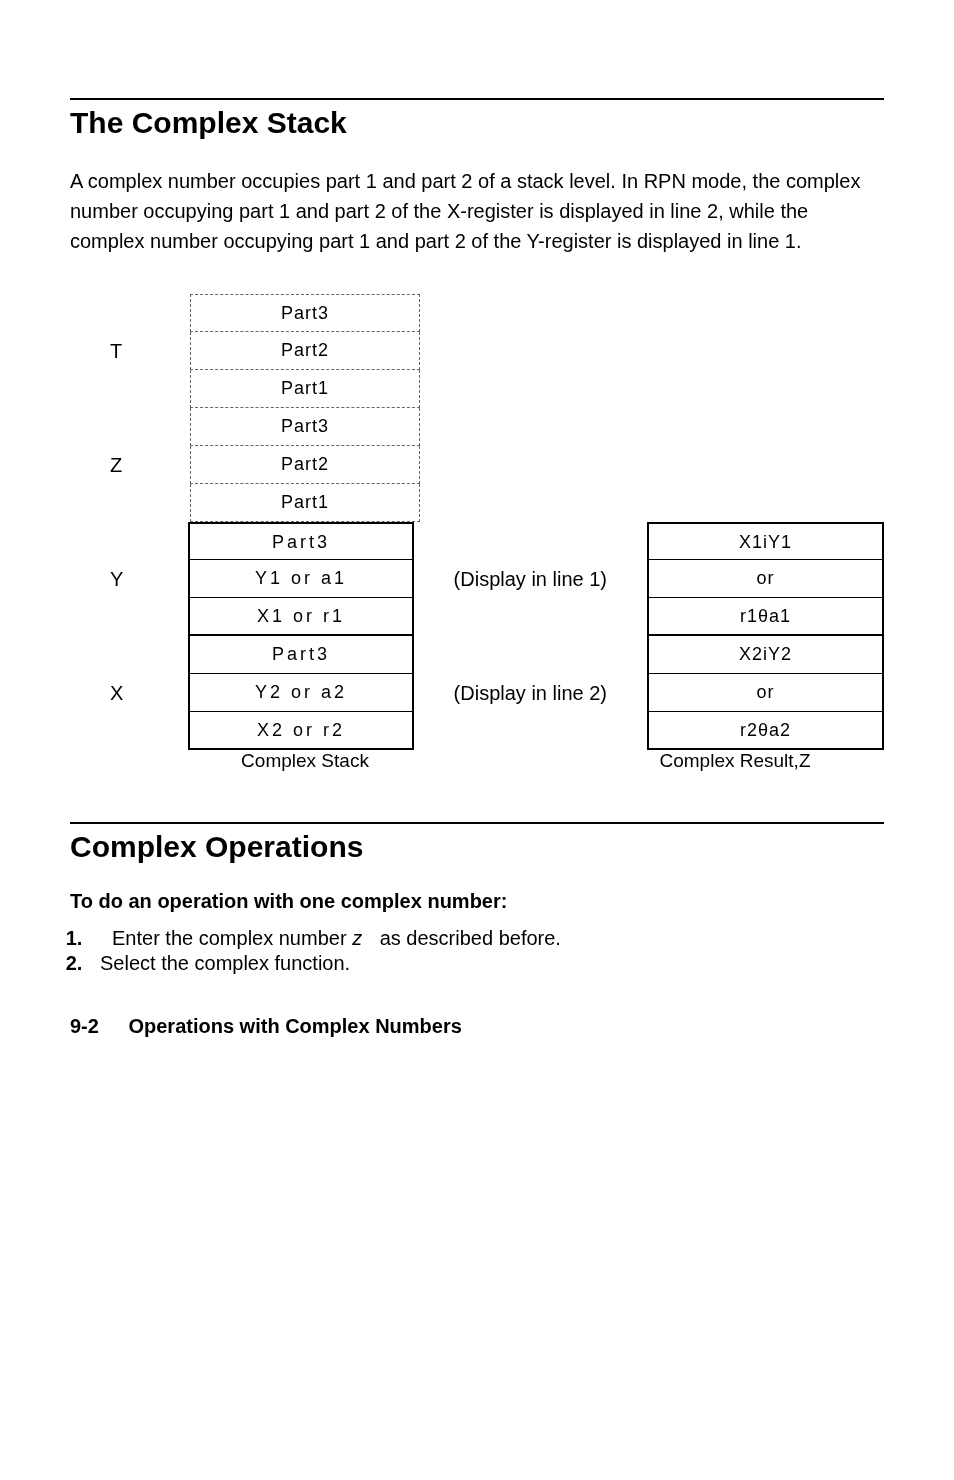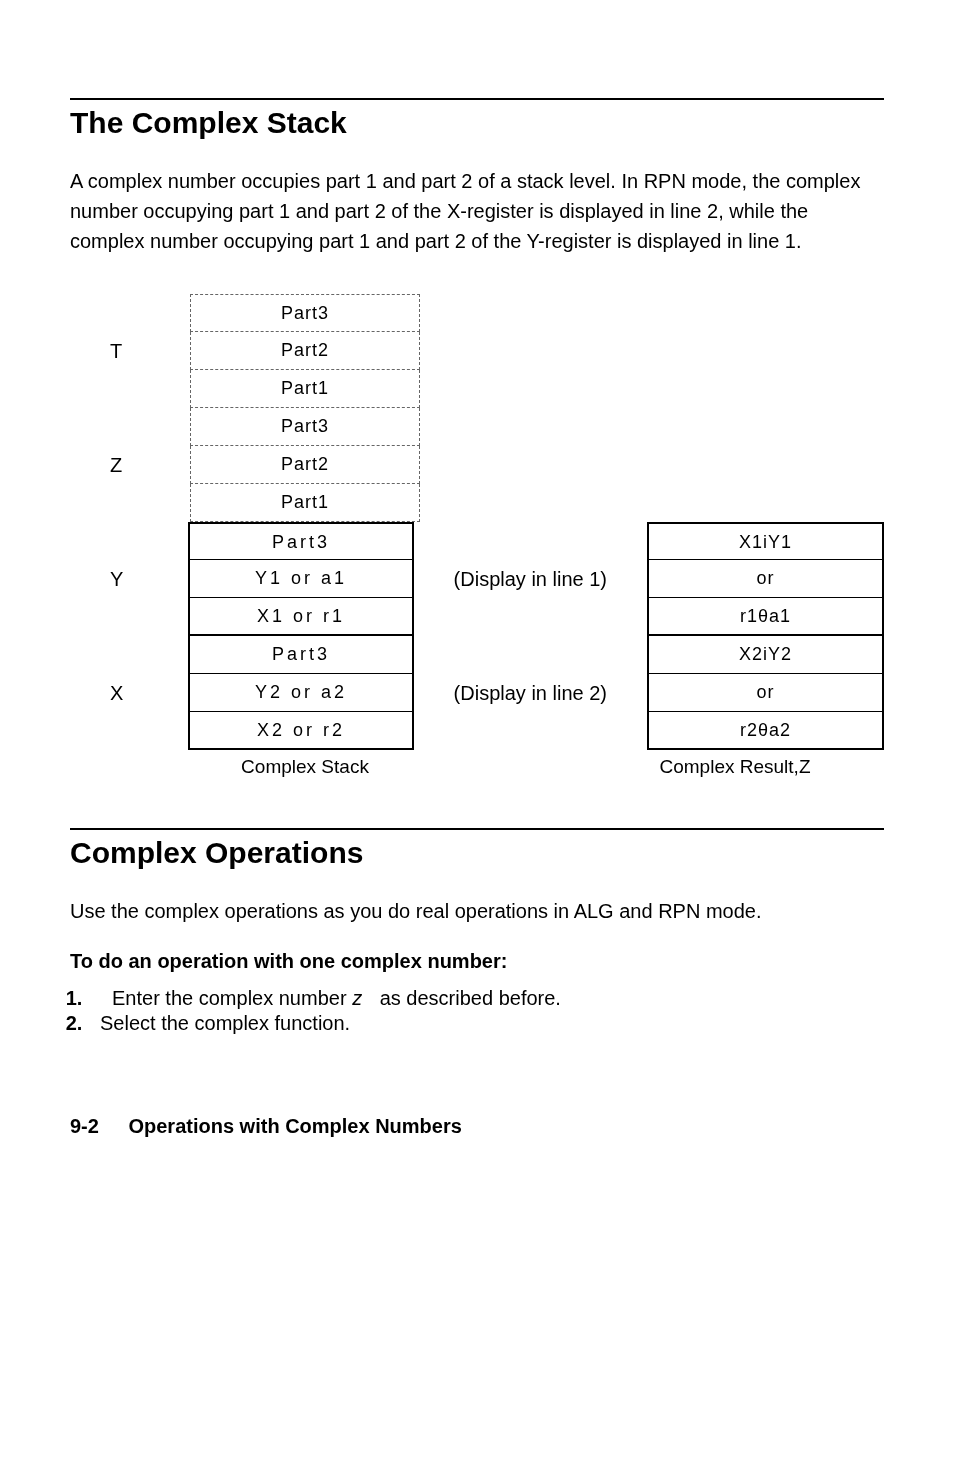--- a/index.html
+++ b/index.html
@@ -80,41 +80,40 @@
     border-left: 1px dashed #666;
     border-right: 1px dashed #666;
     border-bottom: 1px dashed #666;
   }
   .dashed-top { border-top: 1px dashed #666; }
   .solid { border-left: 2px solid #000; border-right: 2px solid #000; border-bottom: 1px solid #000;}
   .solid-top { border-top: 2px solid #000; }
   .solid-bot { border-bottom: 2px solid #000 !important; }
   .caption-row {
     display: flex;
-    margin-top: 6px;
   }
   .caption-row .stack-caption {
     margin-left: 80px;
     width: 230px;
     text-align: center;
     font-size: 19px;
     font-weight: 300;
   }
   .caption-row .spacer { width: 210px; }
   .caption-row .result-caption {
     width: 210px;
     text-align: center;
     font-size: 19px;
     font-weight: 400;
   }
 
   .group { height: 114px; display:flex; align-items:center; }
 
   .footer {
-    margin-top: 80px;
+    margin-top: 40px;
     font-size: 20px;
   }
   .footer .pn { font-weight: 700; margin-right: 24px;}
   .footer .ft { font-weight: 700; }
 </style>
 </head>
 <body>
 
 <div class="page">
 
@@ -174,21 +173,20 @@
 
     <div class="caption-row">
       <div class="stack-caption">Complex Stack</div>
       <div class="spacer"></div>
       <div class="result-caption">Complex Result,Z</div>
     </div>
   </div>
 
   <hr class="section-rule" style="margin-top:50px">
   <h2 class="section-title">Complex Operations</h2>
-  <p class="body">Use the complex operations as you do real operations in ALG and RPN mode.</p>
 
   <p class="sub-bold">To do an operation with one complex number:</p>
 
   <ol class="steps">
     <li><span><span>Enter the complex number </span><em class="italic">z</em><span> as described before.</span></span></li>
     <li><span>Select the complex function.</span></li>
   </ol>
 
   <div class="footer">
     <span class="pn">9-2</span>

